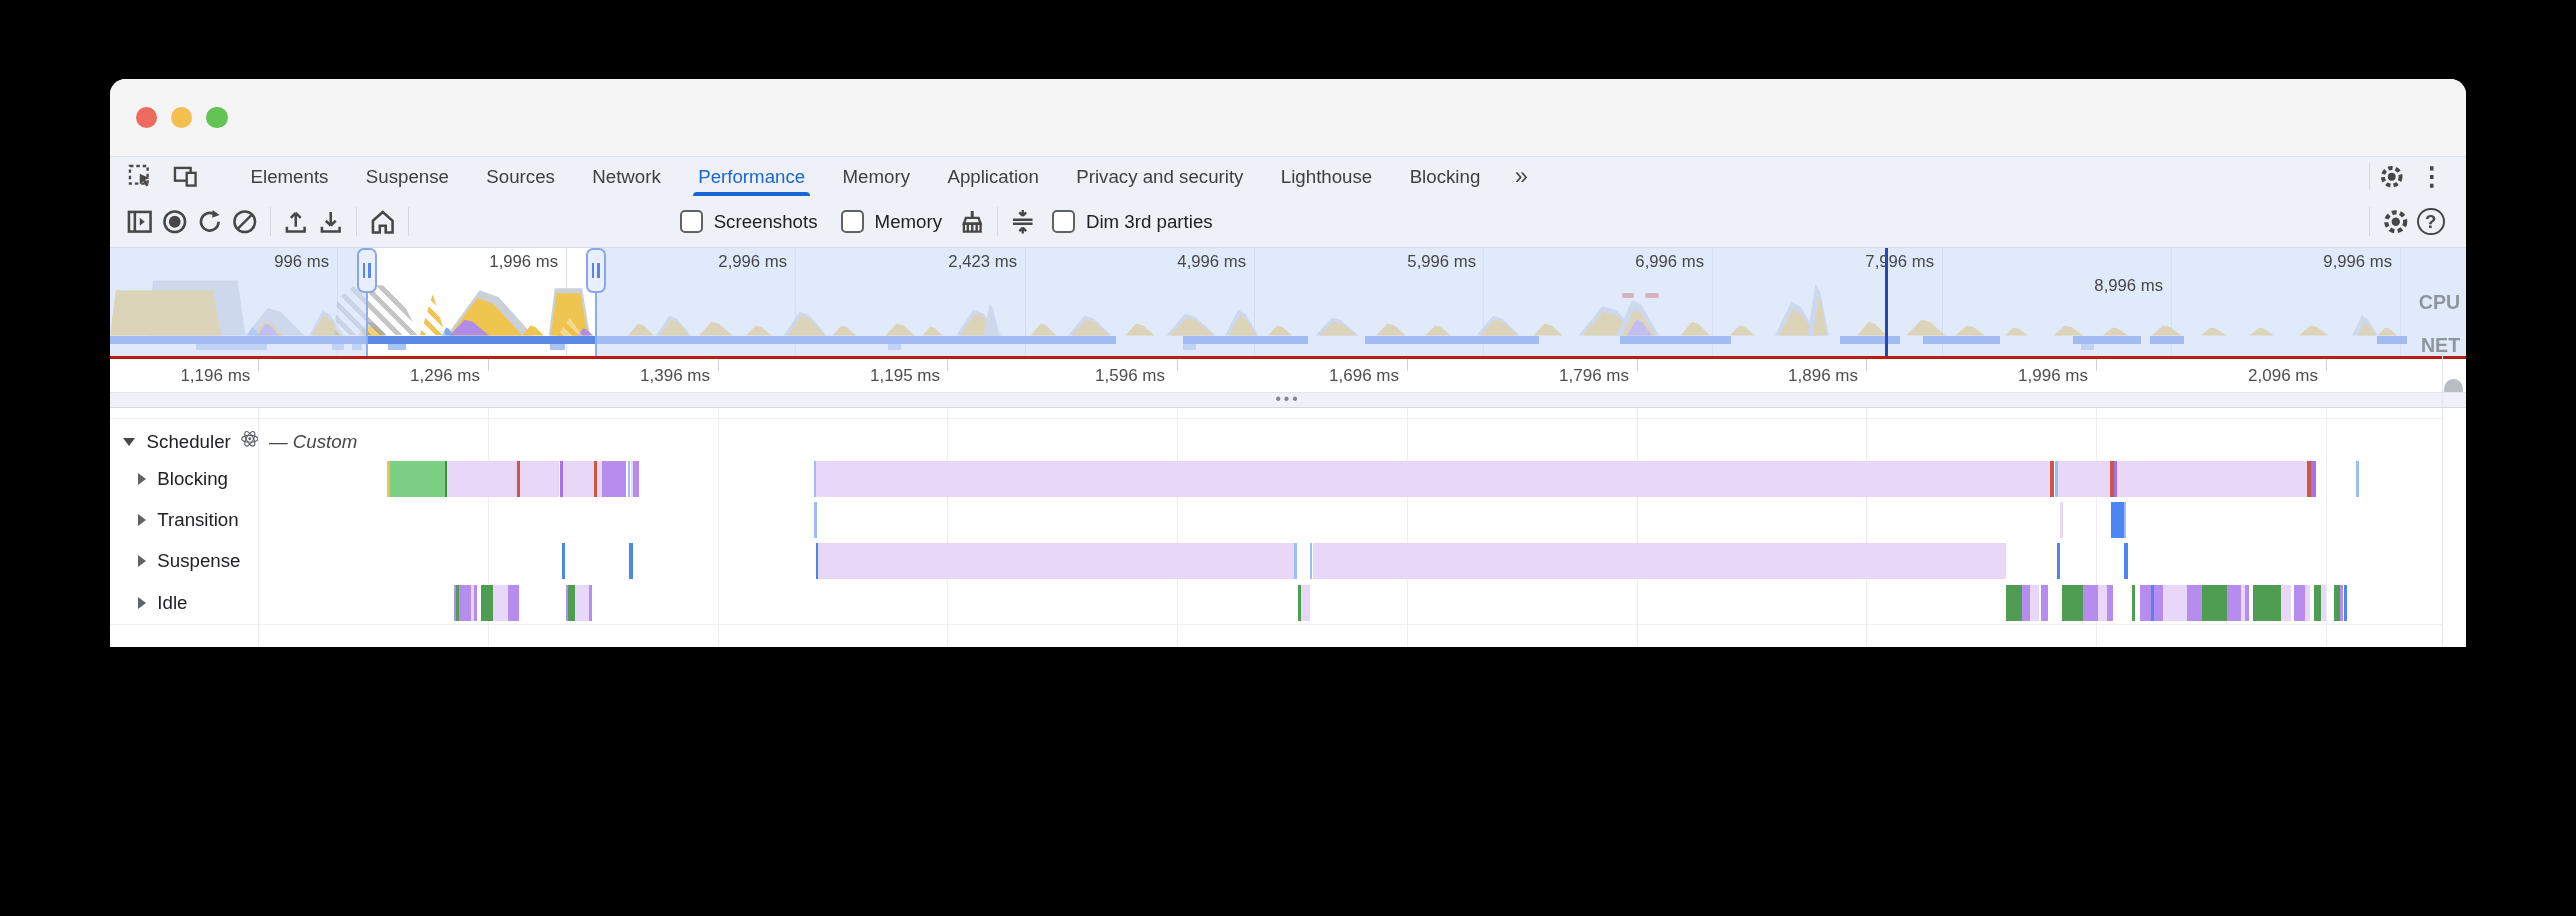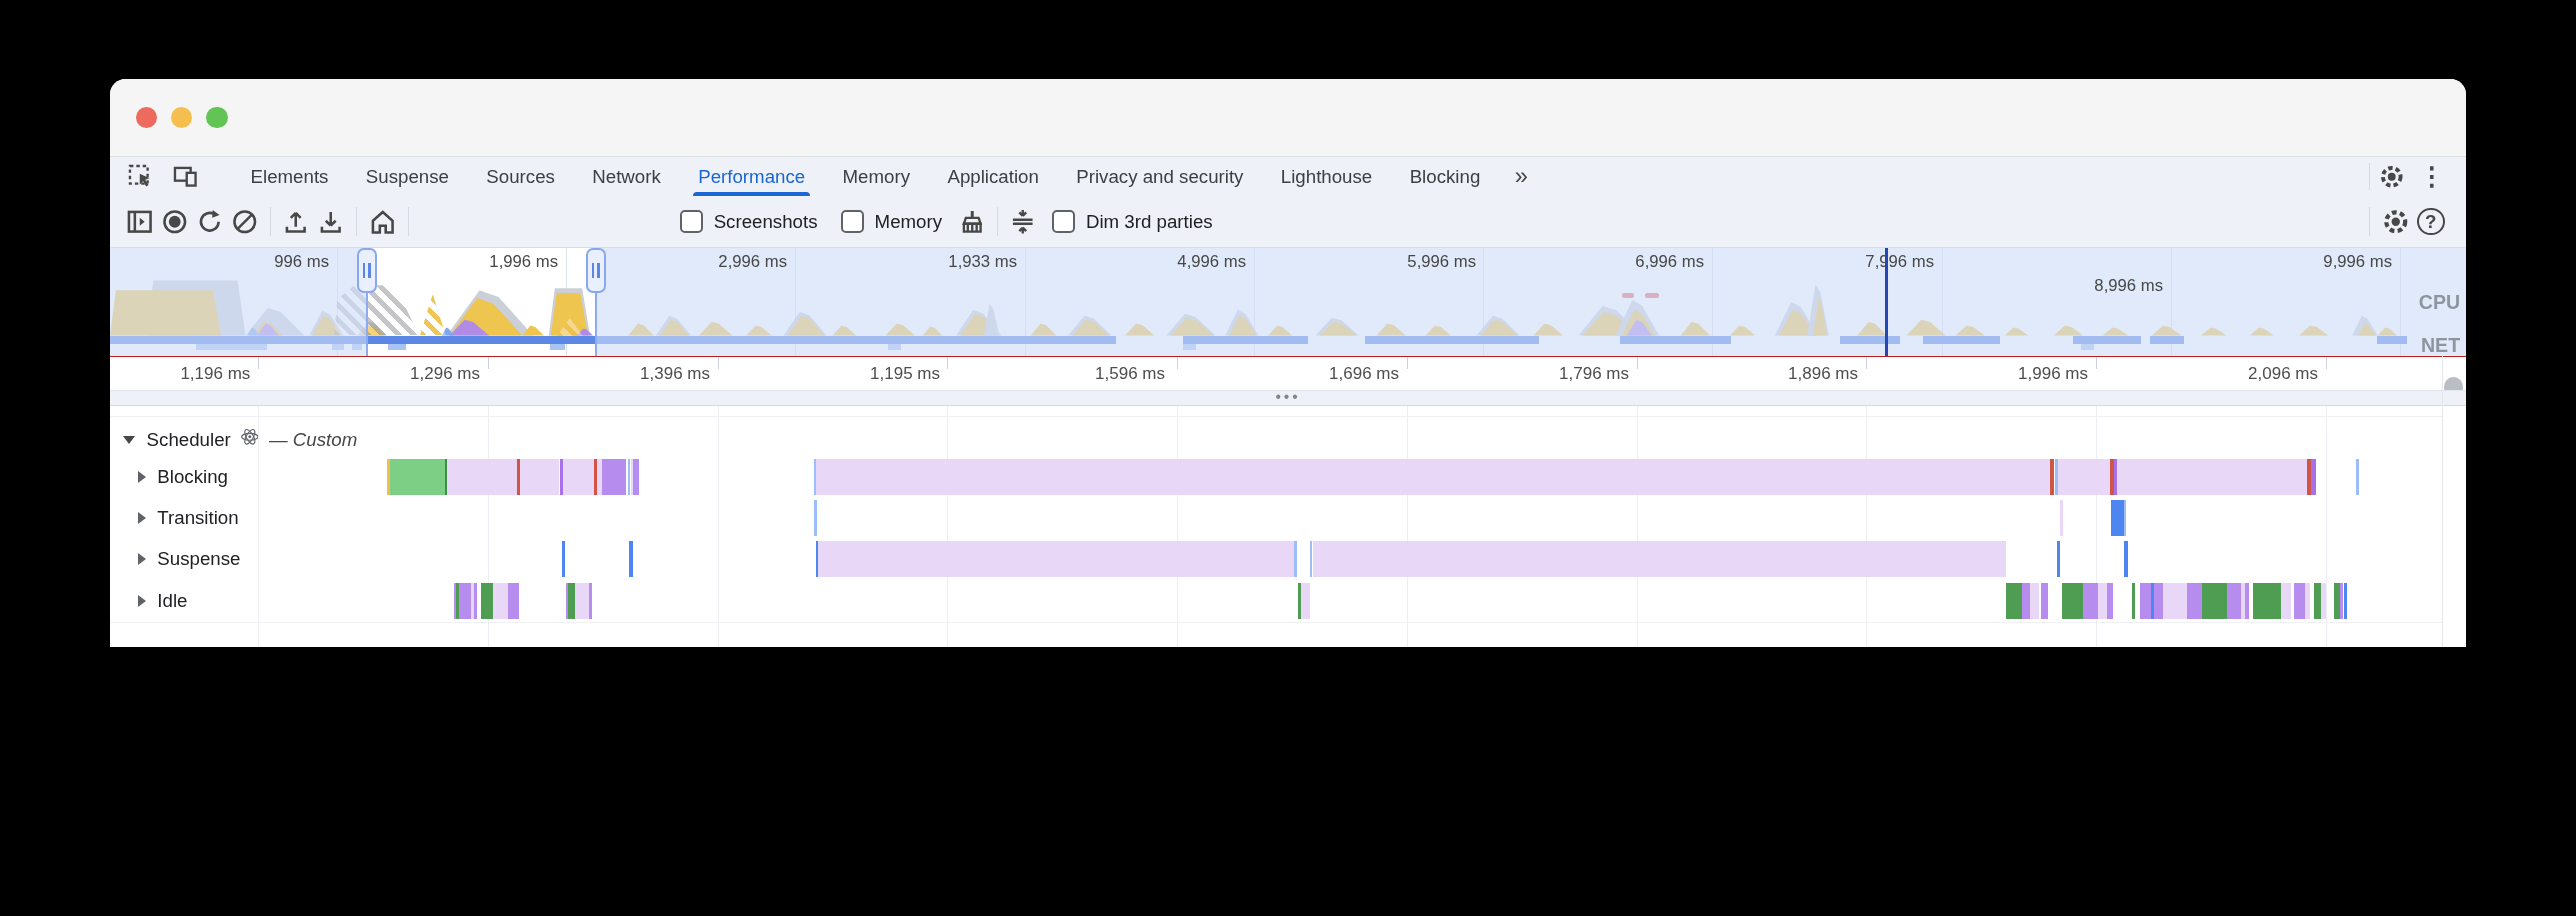--- a/index.html
+++ b/index.html
@@ -24,21 +24,21 @@
   .tabbar .right{margin-left:auto;display:flex;align-items:center;padding-right:11.8px;}
   .dots3{font-size:25.5px;color:#474747;line-height:1;padding:0 9.8px;cursor:pointer;font-weight:bold;}
   
   .toolbar{display:flex;align-items:center;height:51px;background:#eef1f8;border-bottom:1px solid #d8dce5;padding:0 11.8px;}
   .toolbar .vdiv{height:29.5px;margin:0 7.9px;}
   .chk{display:flex;align-items:center;margin:0 11.8px;cursor:pointer;}
   .chk .box{width:18.7px;height:18.7px;border:2.5px solid #5f6368;border-radius:4.9px;background:#fff;margin-right:10.8px;}
   .chk .lbl{font-size:18.7px;color:#202124;white-space:nowrap;}
   .spacer{flex:1;}
   
-  .overview{position:relative;height:108px;background:#fff;border-bottom:1px solid #b91c1c;overflow:hidden;text-decoration:underline;}
+  .overview{position:relative;height:108px;background:#fff;border-bottom:3px solid #b91c1c;overflow:hidden;text-decoration:underline;}
   .ov-tick{position:absolute;top:0;bottom:0;width:1px;background:rgba(130,150,185,.28);}
   .ov-label{position:absolute;top:3.9px;width:159px;text-align:right;font-size:16.7px;color:#474747;}
   .hatch{position:absolute;}
   .hatch.gray{background:repeating-linear-gradient(45deg,rgba(150,150,155,.55) 0 4.9px,rgba(255,255,255,.25) 4.9px 10.8px);
               clip-path:polygon(0 100%,4% 32%,24% 6%,60% 6%,80% 34%,100% 100%);}
   .hatch.yellowtri{background:repeating-linear-gradient(45deg,rgba(240,193,74,.95) 0 4.9px,rgba(255,255,255,.35) 4.9px 10.8px);
               clip-path:polygon(0 100%,50% 0,100% 100%);}
   .redmark{position:absolute;height:4.9px;background:#e4695e;border-radius:2px;}
   .net1{position:absolute;top:88px;height:7.9px;background:#5b87e5;}
   .net2{position:absolute;top:96px;height:5.9px;background:#a9c3f5;}
@@ -318,21 +318,21 @@
         <div class="net2" style="left: 278px; width: 17.7px;"></div>
         <div class="net2" style="left: 440px; width: 14.7px;"></div>
         <div class="net2" style="left: 778px; width: 12.8px;"></div>
         <div class="net2" style="left: 1073px; width: 12.8px;"></div>
         <div class="net2" style="left: 1971px; width: 12.8px;"></div>
         <div class="dim" style="left: 0px; width: 257px;"></div>
         <div class="dim" style="left: 486px; width: 1870px;"></div>
         <div class="ov-label" style="left: 60px;">996 ms</div>
         <div class="ov-label" style="left: 289px;">1,996 ms</div>
         <div class="ov-label" style="left: 518px;">2,996 ms</div>
-        <div class="ov-label" style="left: 748px;">1,933 ms</div>
+        <div class="ov-label" style="left: 748px;">2,423 ms</div>
         <div class="ov-label" style="left: 977px;">4,996 ms</div>
         <div class="ov-label" style="left: 1207px;">5,996 ms</div>
         <div class="ov-label" style="left: 1435px;">6,996 ms</div>
         <div class="ov-label" style="left: 1665px;">7,996 ms</div>
         <div class="ov-label" style="left: 1894px; margin-top: 24px;">8,996 ms</div>
         <div class="ov-label" style="left: 2123px;">9,996 ms</div>
         <div class="handleline" style="left: 256px;"></div>
         <div class="handle" style="left: 247px;">
           <i></i>
           <i></i>

